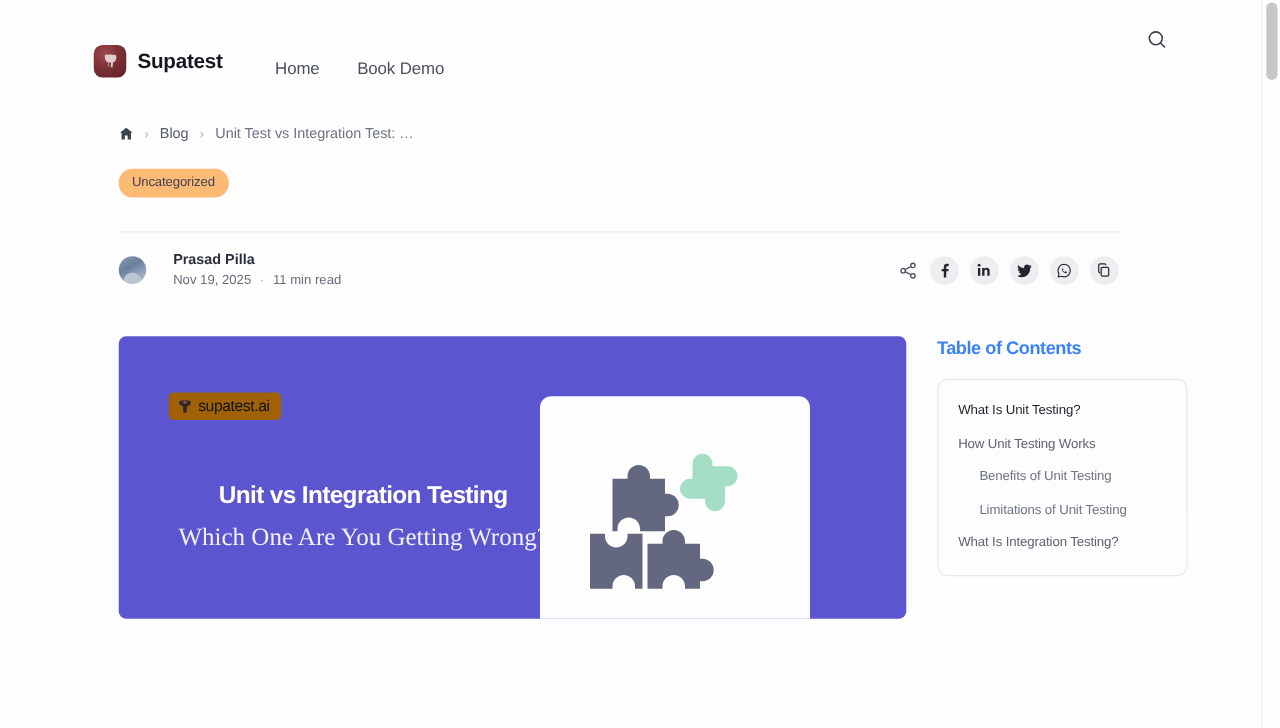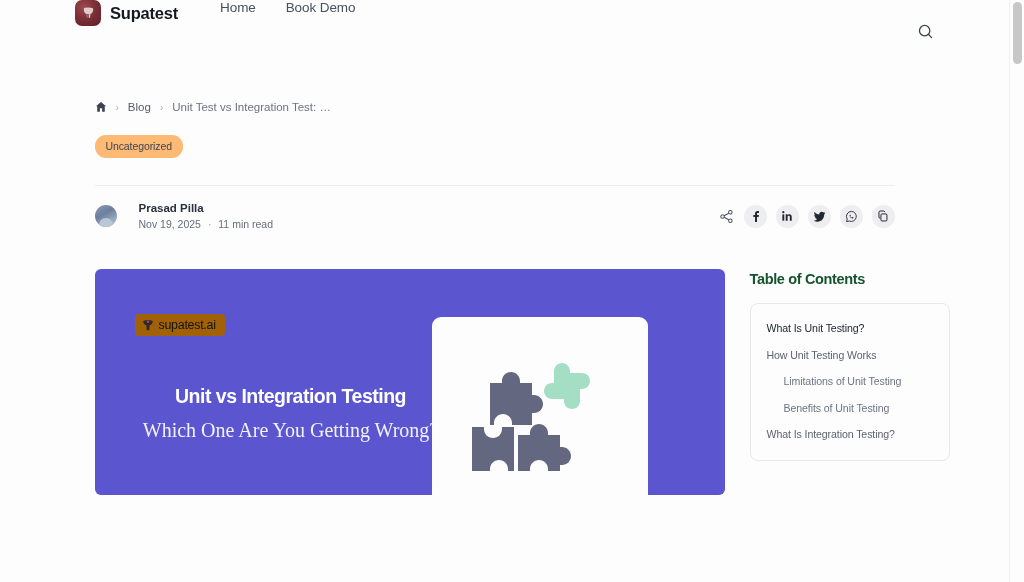--- a/index.html
+++ b/index.html
@@ -28,21 +28,21 @@
     position: absolute; top: 2px; left: 3px;
     width: 9px; height: 62px;
     background: #c7c7c7;
     border-radius: 5px;
   }
 
   
   .header {
     position: absolute; top: 0; left: 0;
     width: 1009px; height: 62px;
-    display: flex; align-items: flex-start;
+    display: flex; align-items: flex-end;
     padding-left: 75px;
     background: #fdfdfd;
   }
   .brand { display: flex; align-items: center; gap: 9px; }
   .brand-logo {
     width: 26px; height: 26px;
     border-radius: 7px;
     background: radial-gradient(circle at 35% 28%, #9e4a50 0%, #7d2f36 45%, #5e2026 100%);
     display: flex; align-items: center; justify-content: center;
     position: relative;
@@ -194,21 +194,21 @@
     position: absolute; left: 337px; top: 48px;
     width: 216px; height: 200px;
     background: #fdfdfd;
     border-radius: 9px;
   }
   .hero-card svg { position: absolute; left: 28px; top: 40px; }
 
   
   .toc { width: 200px; flex: none; padding-top: 2px; }
   .toc-title {
-    font-size: 14.5px; font-weight: 700; color: #14532d;
+    font-size: 14.5px; font-weight: 700; color: #3b82f6;
     letter-spacing: -0.35px;
   }
   .toc-card {
     margin-top: 16px;
     border: 1px solid #e8e8ec;
     border-radius: 8px;
     padding: 17px 16px 18px 16px;
     background: #fdfdfd;
   }
   .toc-list { list-style: none; }
@@ -370,22 +370,22 @@
             </span>
           </div>
         </div>
 
         <div class="toc">
           <div class="toc-title">Table of Contents</div>
           <div class="toc-card">
             <ul class="toc-list">
               <li class="toc-item lvl1 active">What Is Unit Testing?</li>
               <li class="toc-item lvl1">How Unit Testing Works</li>
+              <li class="toc-item lvl2">Benefits of Unit Testing</li>
               <li class="toc-item lvl2">Limitations of Unit Testing</li>
-              <li class="toc-item lvl2">Benefits of Unit Testing</li>
               <li class="toc-item lvl1">What Is Integration Testing?</li>
 
             </ul>
           </div>
         </div>
 
       </div>
     </div>
   </div>
 

